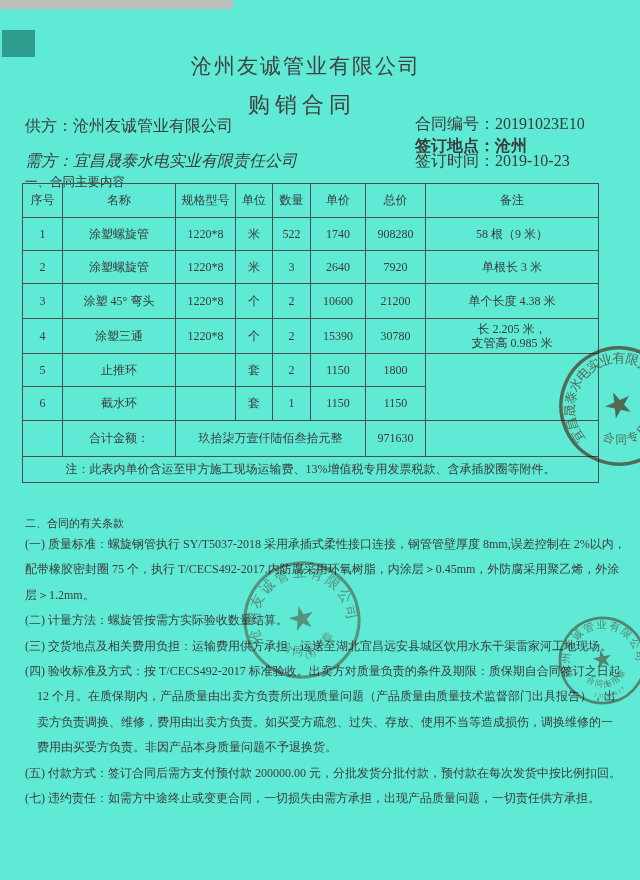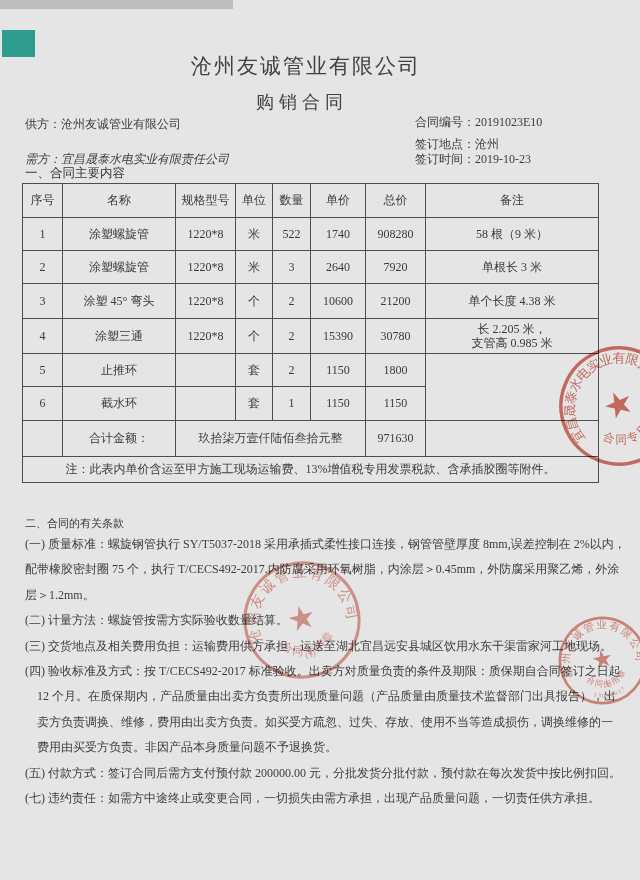--- a/index.html
+++ b/index.html
@@ -1,28 +1,28 @@
 <!DOCTYPE html>
 <html><head>
 <meta charset="utf-8">
 <style>
   html,body{margin:0;padding:0;}
   body{width:640px;height:880px;background:#ffffff;font-family:"Liberation Serif","DejaVu Serif",serif;}
-  .page{position:relative;width:640px;height:880px;background:#e5e5e5;overflow:hidden;color:#3b3b3b;}
+  .page{position:relative;width:640px;height:880px;background:#5eead4;overflow:hidden;color:#3b3b3b;}
   .scan-bar{position:absolute;left:0;top:0;width:233px;height:9px;background:#bdbdbb;}
   .teal-mark{position:absolute;left:2px;top:30px;width:33px;height:27px;background:#2e9c8e;}
   .t1{position:absolute;left:0;top:52px;width:612px;text-align:center;font-size:21px;letter-spacing:2px;color:#414141;}
-  .t2{position:absolute;left:0;top:90px;width:604px;text-align:center;font-size:18px;letter-spacing:5px;color:#414141;}
-  .line{position:absolute;font-size:12px;white-space:nowrap;color:#3b3b3b;}
+  .t2{position:absolute;left:0;top:90px;width:604px;text-align:center;font-size:22px;letter-spacing:5px;color:#414141;}
+  .line{position:absolute;font-size:16px;white-space:nowrap;color:#3b3b3b;}
   .il1{left:25px;top:116px;}
   .il2{left:25px;top:151px;font-style:italic;}
   .ir1{left:415px;top:114px;}
-  .ir2{left:415px;top:136px;}
+  .ir2{left:415px;top:136px;font-weight:bold;}
   .ir3{left:415px;top:151px;}
-  .sec1{left:25px;top:165px;font-size:12.5px;color:#353535;}
+  .sec1{left:25px;top:174px;font-size:12.5px;color:#353535;}
   table.goods{position:absolute;left:22px;top:183px;width:576px;border-collapse:collapse;table-layout:fixed;}
   table.goods td,table.goods th{border:1px solid #4d4d4d;font-weight:normal;font-size:12px;text-align:center;vertical-align:middle;padding:0 2px;color:#3a3a3a;overflow:hidden;}
   col.c0{width:40px}col.c1{width:113px}col.c2{width:60px}col.c3{width:37px}
   col.c4{width:38px}col.c5{width:55px}col.c6{width:60px}col.c7{width:173px}
   tr.hr{height:34px}
   tr.r1,tr.r2{height:33px}
   tr.r3,tr.r4{height:35px}
   tr.r5{height:33px}
   tr.r6{height:34px}
   tr.rt{height:36px}

